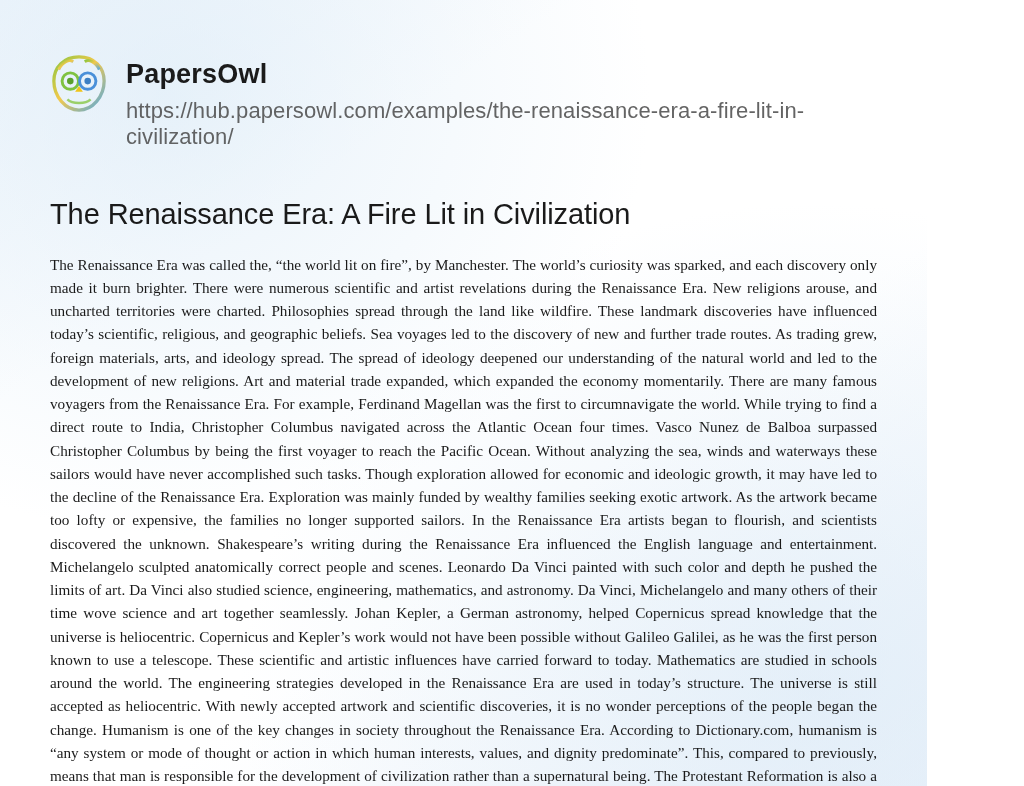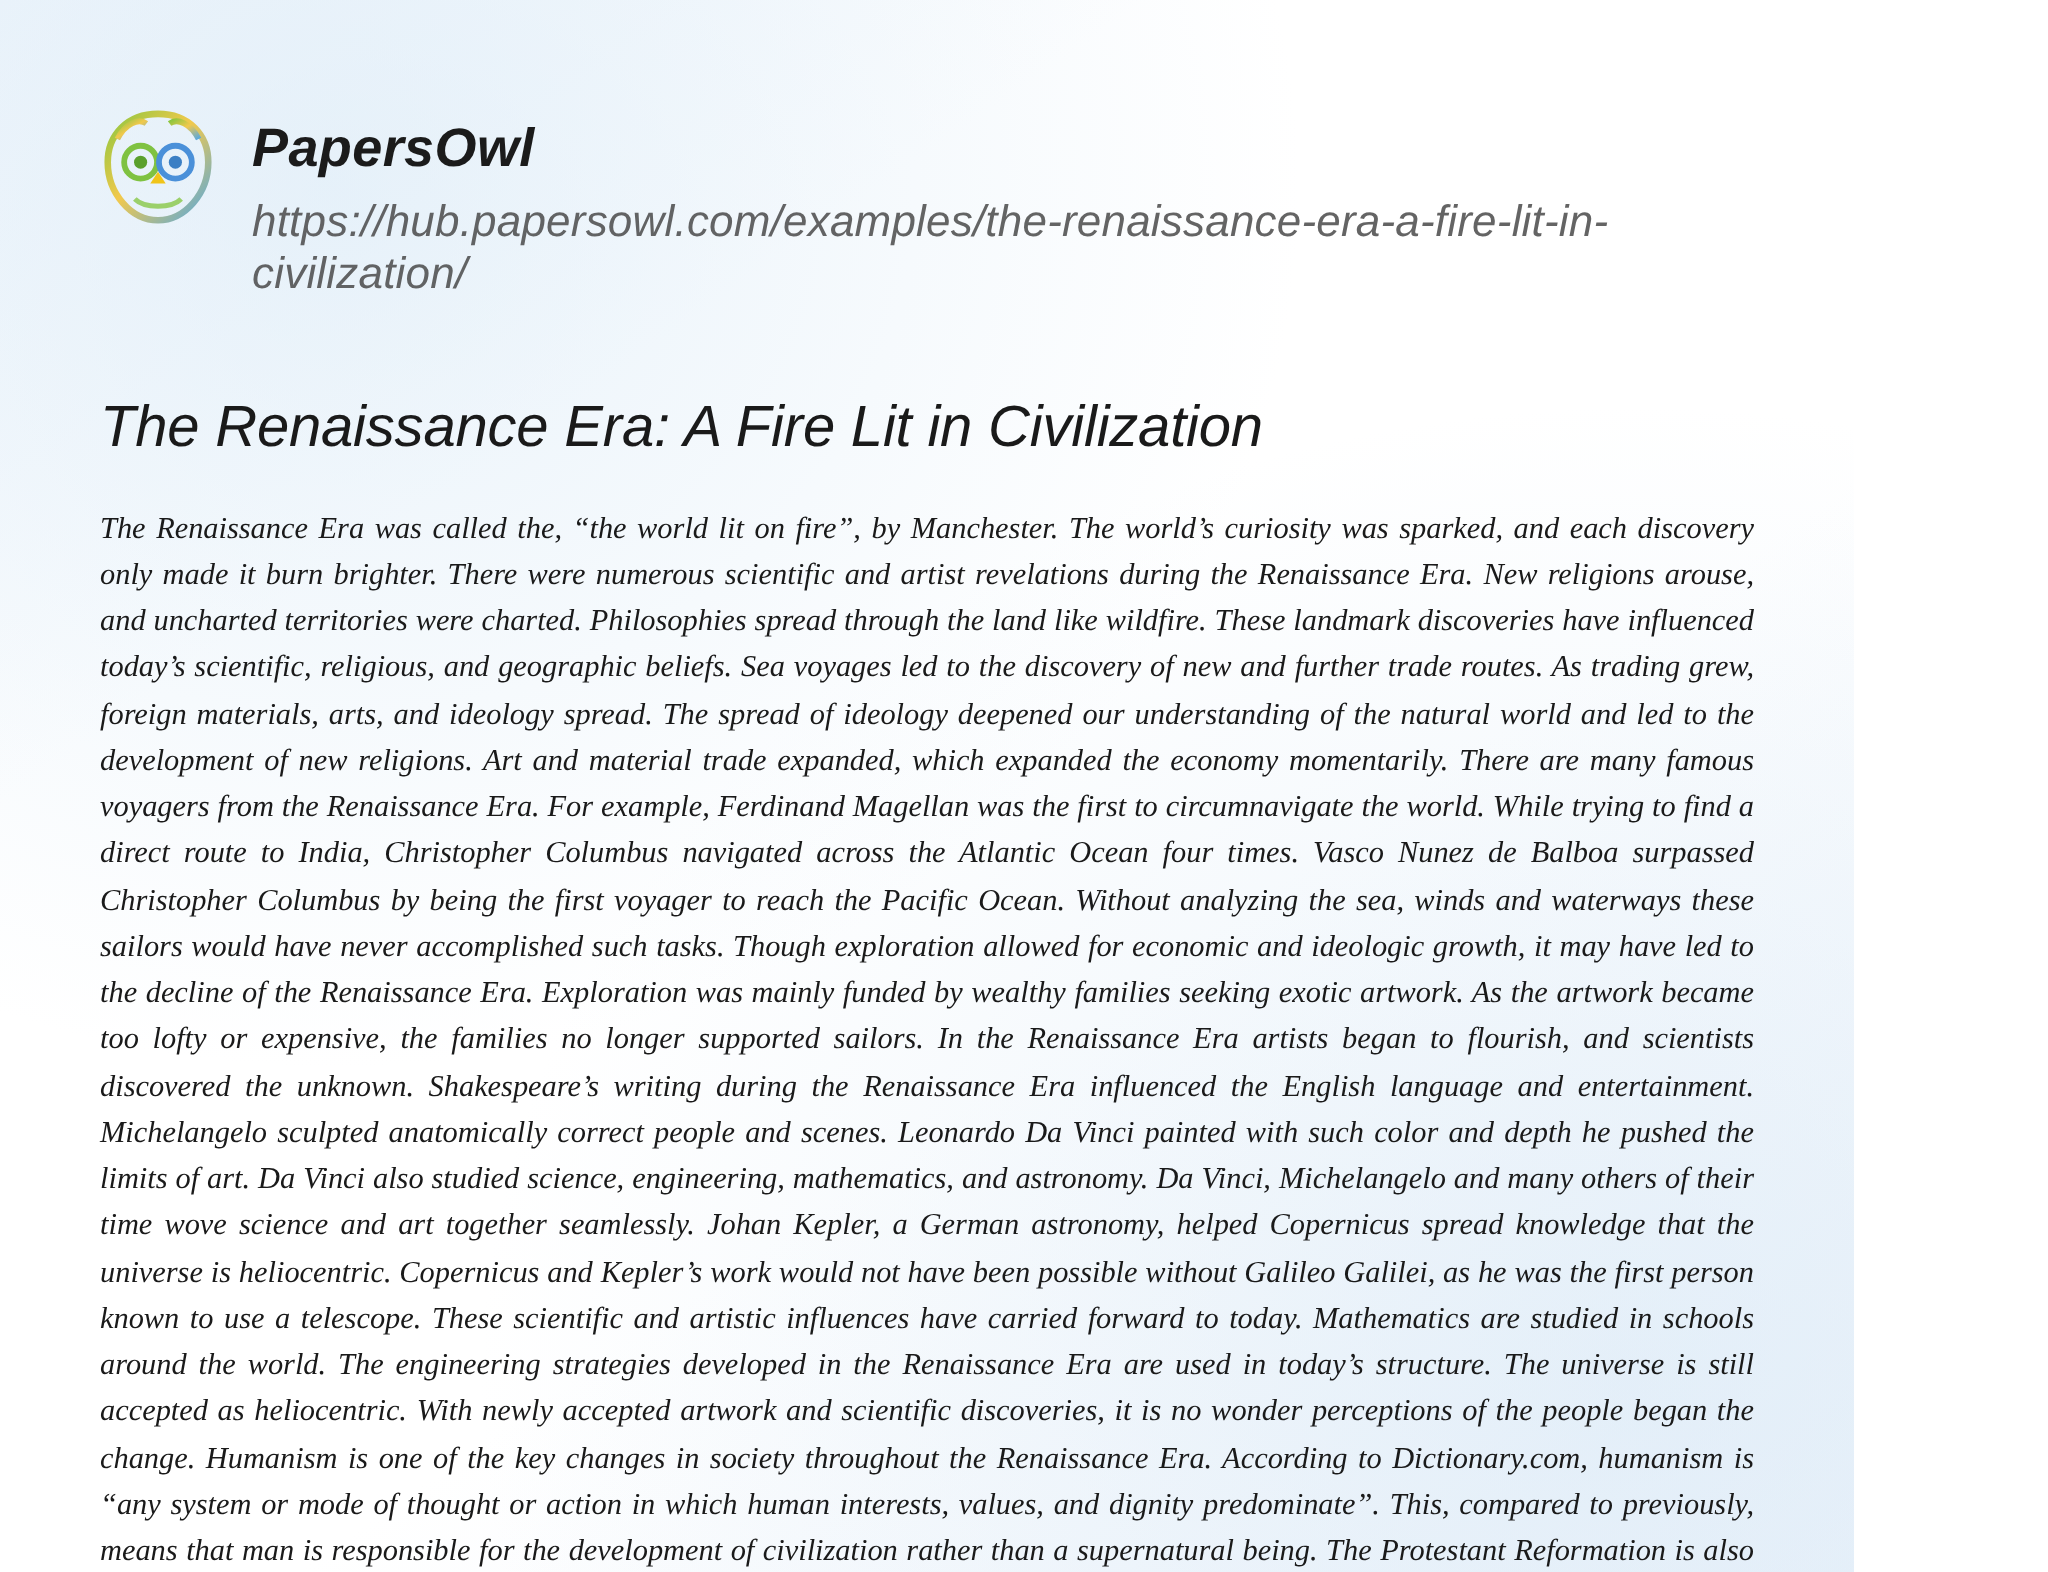--- a/index.html
+++ b/index.html
@@ -12,21 +12,20 @@
     background: #ffffff;
     font-family: "Liberation Serif", serif;
     overflow: hidden;
   }
   .page {
     position: relative;
     width: 927px;
     height: 786px;
     background: linear-gradient(145deg, #f2f7fc 0%, #ffffff 28%, #ffffff 62%, #eef4fb 100%);
     box-sizing: border-box;
-    font-style: italic;
   }
   .page::after {
     content: "";
     position: absolute;
     left: 0; top: 0; right: 0; bottom: 0;
     background: radial-gradient(ellipse at 18% 12%, rgba(214,232,246,0.55) 0%, rgba(255,255,255,0) 45%),
                 radial-gradient(ellipse at 88% 88%, rgba(212,230,245,0.5) 0%, rgba(255,255,255,0) 50%);
     pointer-events: none;
   }
   .content {

